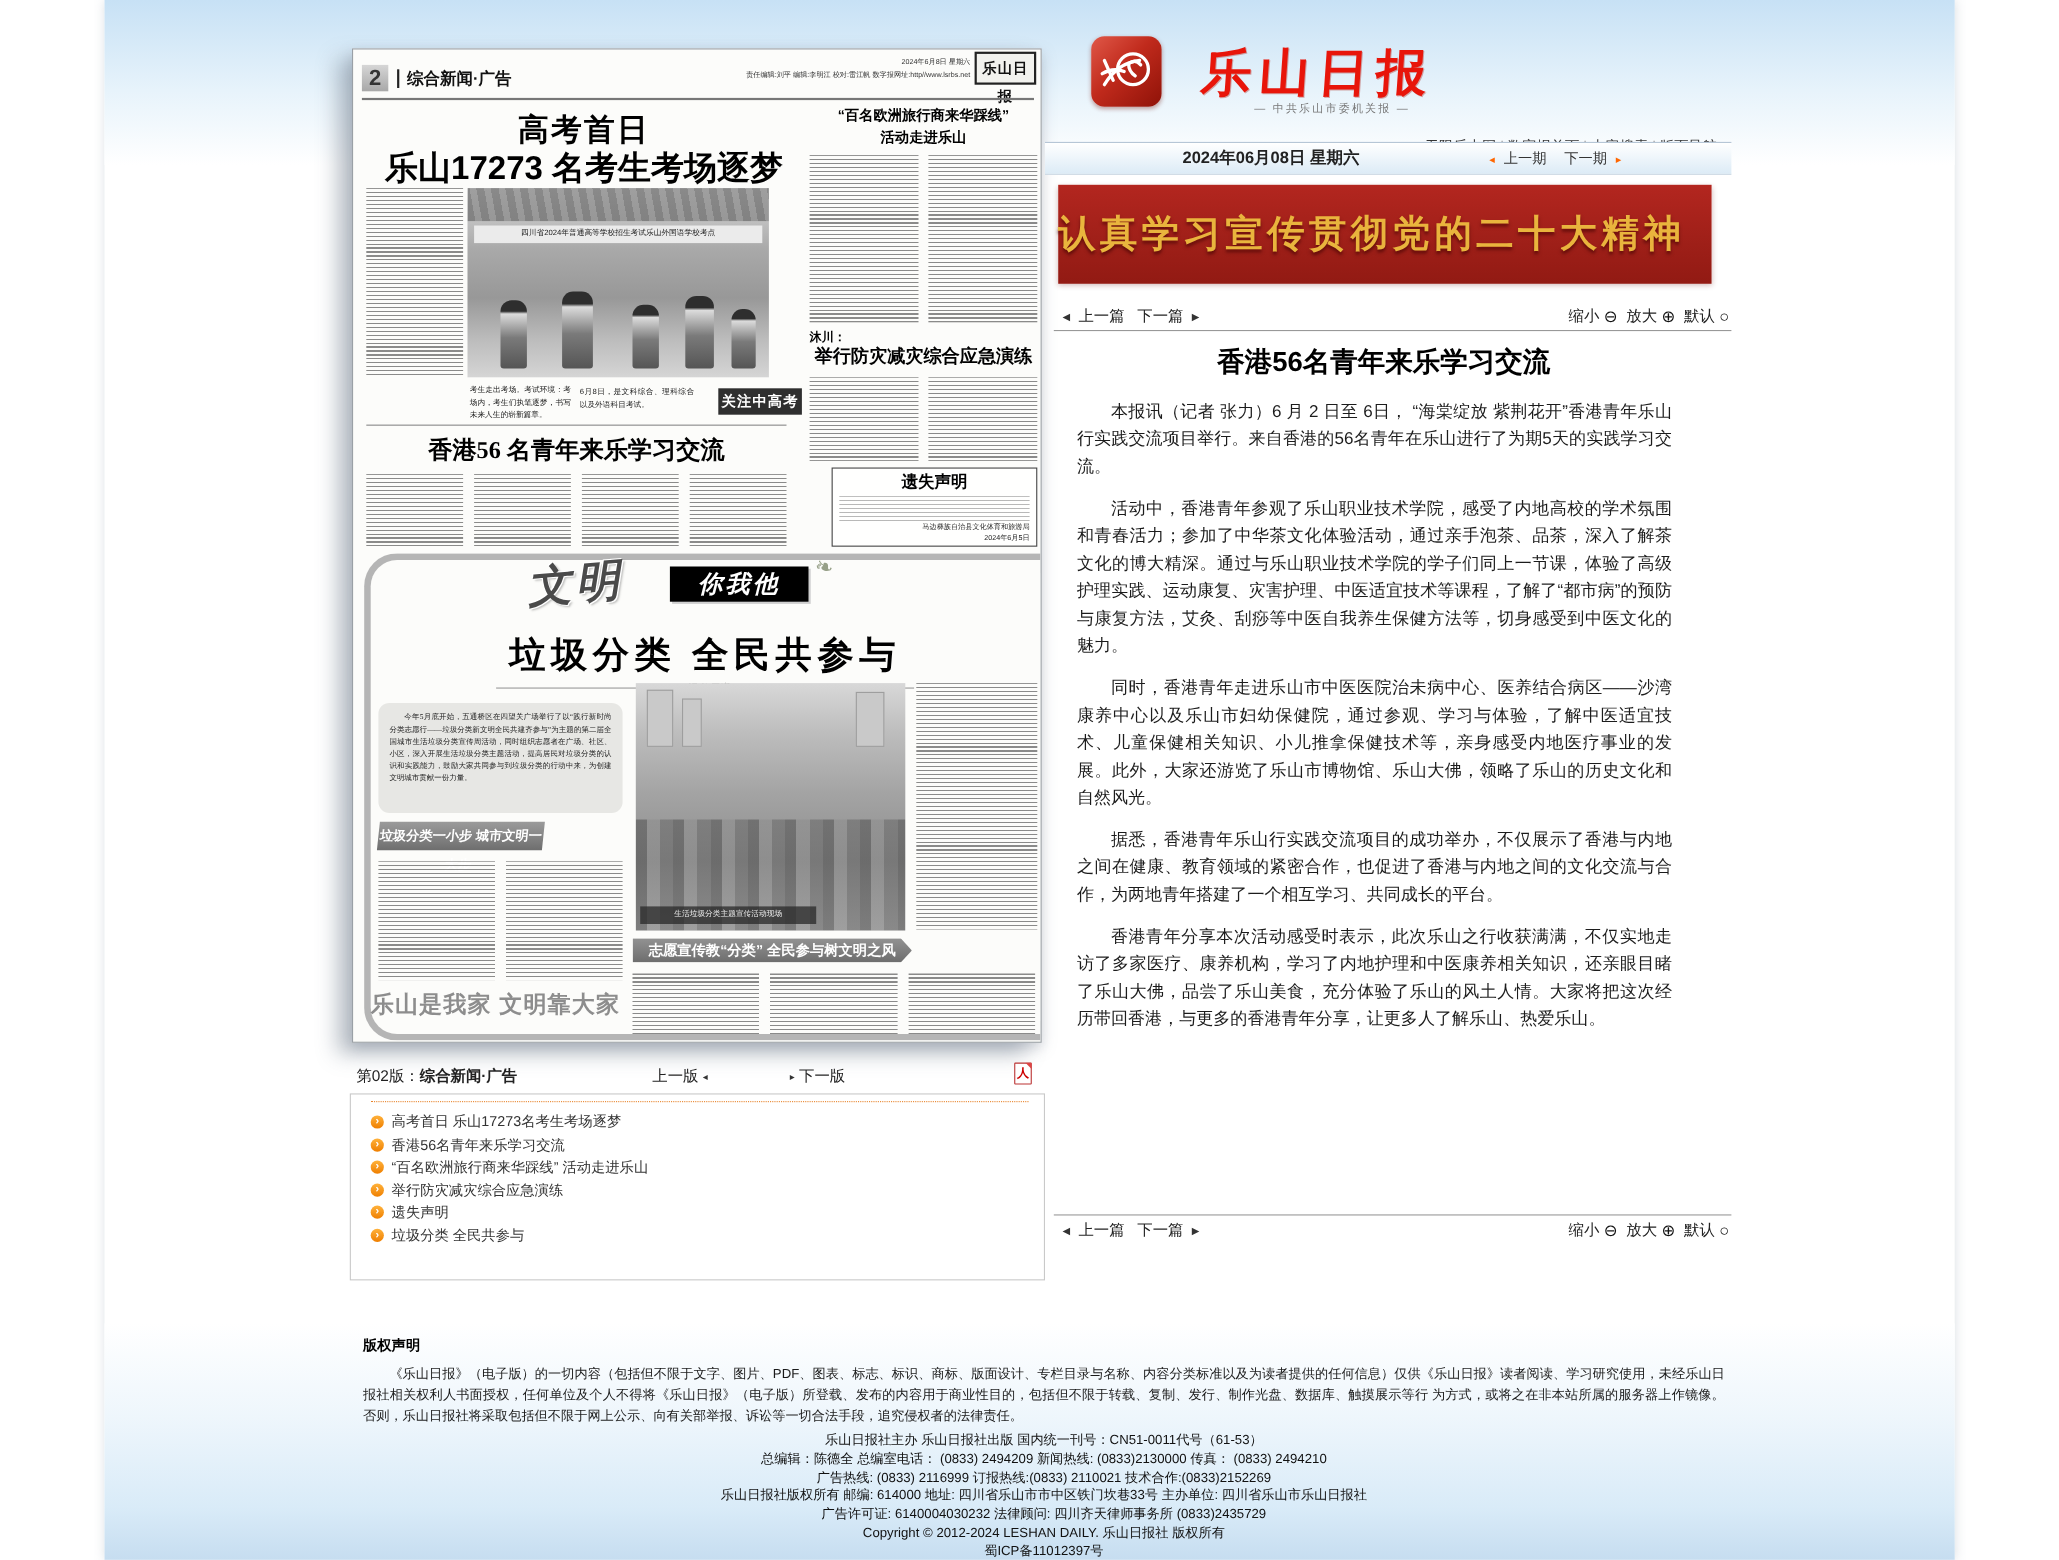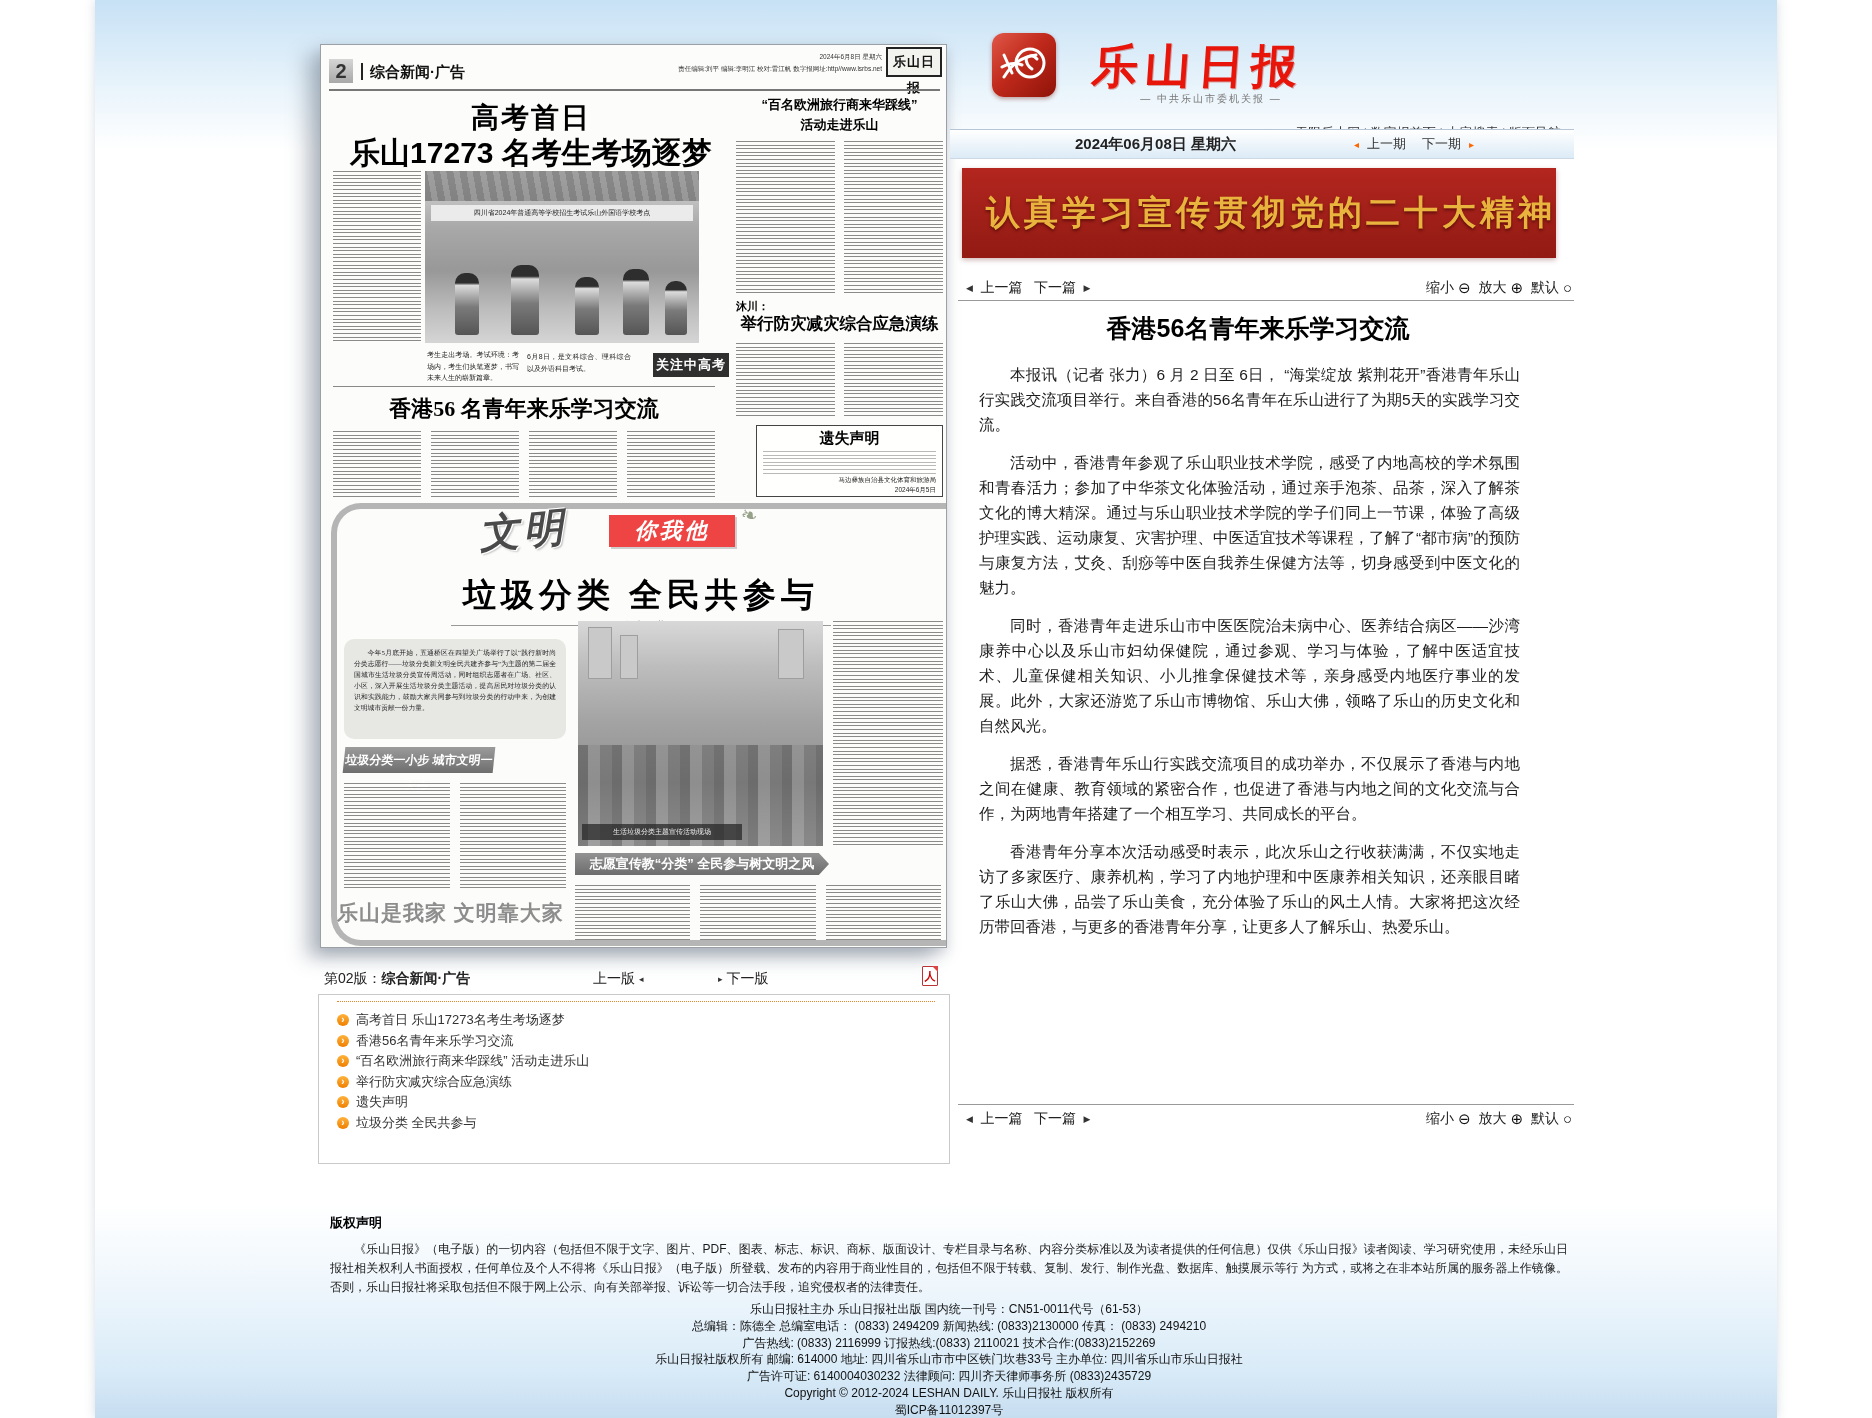--- a/index.html
+++ b/index.html
@@ -75,21 +75,21 @@
   .notice-title { text-align:center; font-family:"Liberation Serif",serif; font-weight:bold;
                   font-size:15px; color:#000; }
   .notice-lines { height:24px; margin-top:3px; }
   .notice-org, .notice-date { font-size:6.5px; text-align:right; color:#222; line-height:1.5; }
 
   .frame { position:absolute; left:10px; top:458px; width:615px; height:443px;
            border:6px solid #b5b5b5; border-right:none; border-radius:30px 0 0 30px; }
   .brand-wen { position:absolute; left:158px; top:458px; font-family:"Liberation Serif",serif;
                font-style:italic; font-weight:bold; font-size:40px; color:#4a4a4a; transform:rotate(-5deg);
                text-shadow:1px 1px 0 #fff,-1px -1px 0 #fff,2px 2px 2px rgba(0,0,0,.25); letter-spacing:4px; }
-  .brand-nwt { position:absolute; left:288px; top:470px; width:126px; height:32px; background:#ef4444;
+  .brand-nwt { position:absolute; left:288px; top:470px; width:126px; height:32px; background:#000000;
                color:#fff; font-weight:bold; font-style:italic; font-size:22px; line-height:32px;
                text-align:center; letter-spacing:3px; box-shadow:2px 2px 0 #cfcfcf; }
   .brand-leaf { position:absolute; left:420px; top:458px; color:#97a088; font-size:20px; transform:rotate(15deg); }
   .waste-title { position:absolute; left:40px; top:528px; width:560px; text-align:center;
                  font-weight:bold; font-size:33px; letter-spacing:5px; color:#000; }
   .waste-byline { position:absolute; left:120px; top:574px; width:400px; display:flex; align-items:center;
                   font-size:9px; color:#111; }
   .waste-byline i { flex:1; height:1px; background:#999; margin:0 10px; }
   .intro-box { position:absolute; left:23px; top:594px; width:222px; height:100px; background:#e7e7e4;
                border-radius:10px; padding:8px 10px; font-family:"Liberation Serif",serif; font-size:6.8px;
@@ -131,21 +131,21 @@
   .mh-links .lnk:not(:first-child)::before { content:" | "; color:#999; }
   .datebar { position:absolute; left:950px; top:129px; width:624px; height:30px;
              background:linear-gradient(180deg,#ffffff,#dcebf6);
              border-top:1px solid #b6c6d6; border-bottom:1px solid #ccd9e4; }
   .db-date { position:absolute; left:96px; top:0; font-weight:bold; font-size:15px; color:#222; line-height:28px;margin-left:29px; }
   .db-issues { position:absolute; right:100px; top:0; font-size:13px; color:#333; line-height:28px; }
   .db-issues .oarr { color:#f60; font-size:10px; }
   .db-issues .iss { margin:0 8px; cursor:pointer; }
   .banner { position:absolute; left:962px; top:168px; width:594px; height:90px;
             background:linear-gradient(180deg,#b3261f 0%,#9e1f18 60%,#921a13 100%);
-            display:flex; align-items:center; justify-content:flex-end; box-shadow:0 2px 5px rgba(100,20,15,.3); }
+            display:flex; align-items:center; justify-content:flex-start; box-shadow:0 2px 5px rgba(100,20,15,.3); }
   .banner-text { font-family:"Liberation Serif",serif; font-weight:bold; font-size:34px; color:#e9b43d;
                  letter-spacing:4px; text-shadow:0 2px 3px rgba(60,0,0,.6); white-space:nowrap; }
   .ctrl { position:absolute; left:958px; width:616px; height:27px; font-size:14px; color:#222; }
   .ctrl-top { top:274px; border-bottom:1px solid #999; }
   .ctrl-bottom { top:1104px; border-top:1px solid #999; }
   .ctrl .lgrp { position:absolute; left:8px; top:5px;font-family:Liberation Serif, serif; }
   .ctrl .rgrp { position:absolute; right:2px; top:5px; }
   .ctrl .tri { font-size:9px; vertical-align:1px; color:#333; }
   .ctrl .circ { font-size:15px; vertical-align:-1px; color:#111; }
   .ctrl .itm { cursor:pointer; margin:0 4px; }

